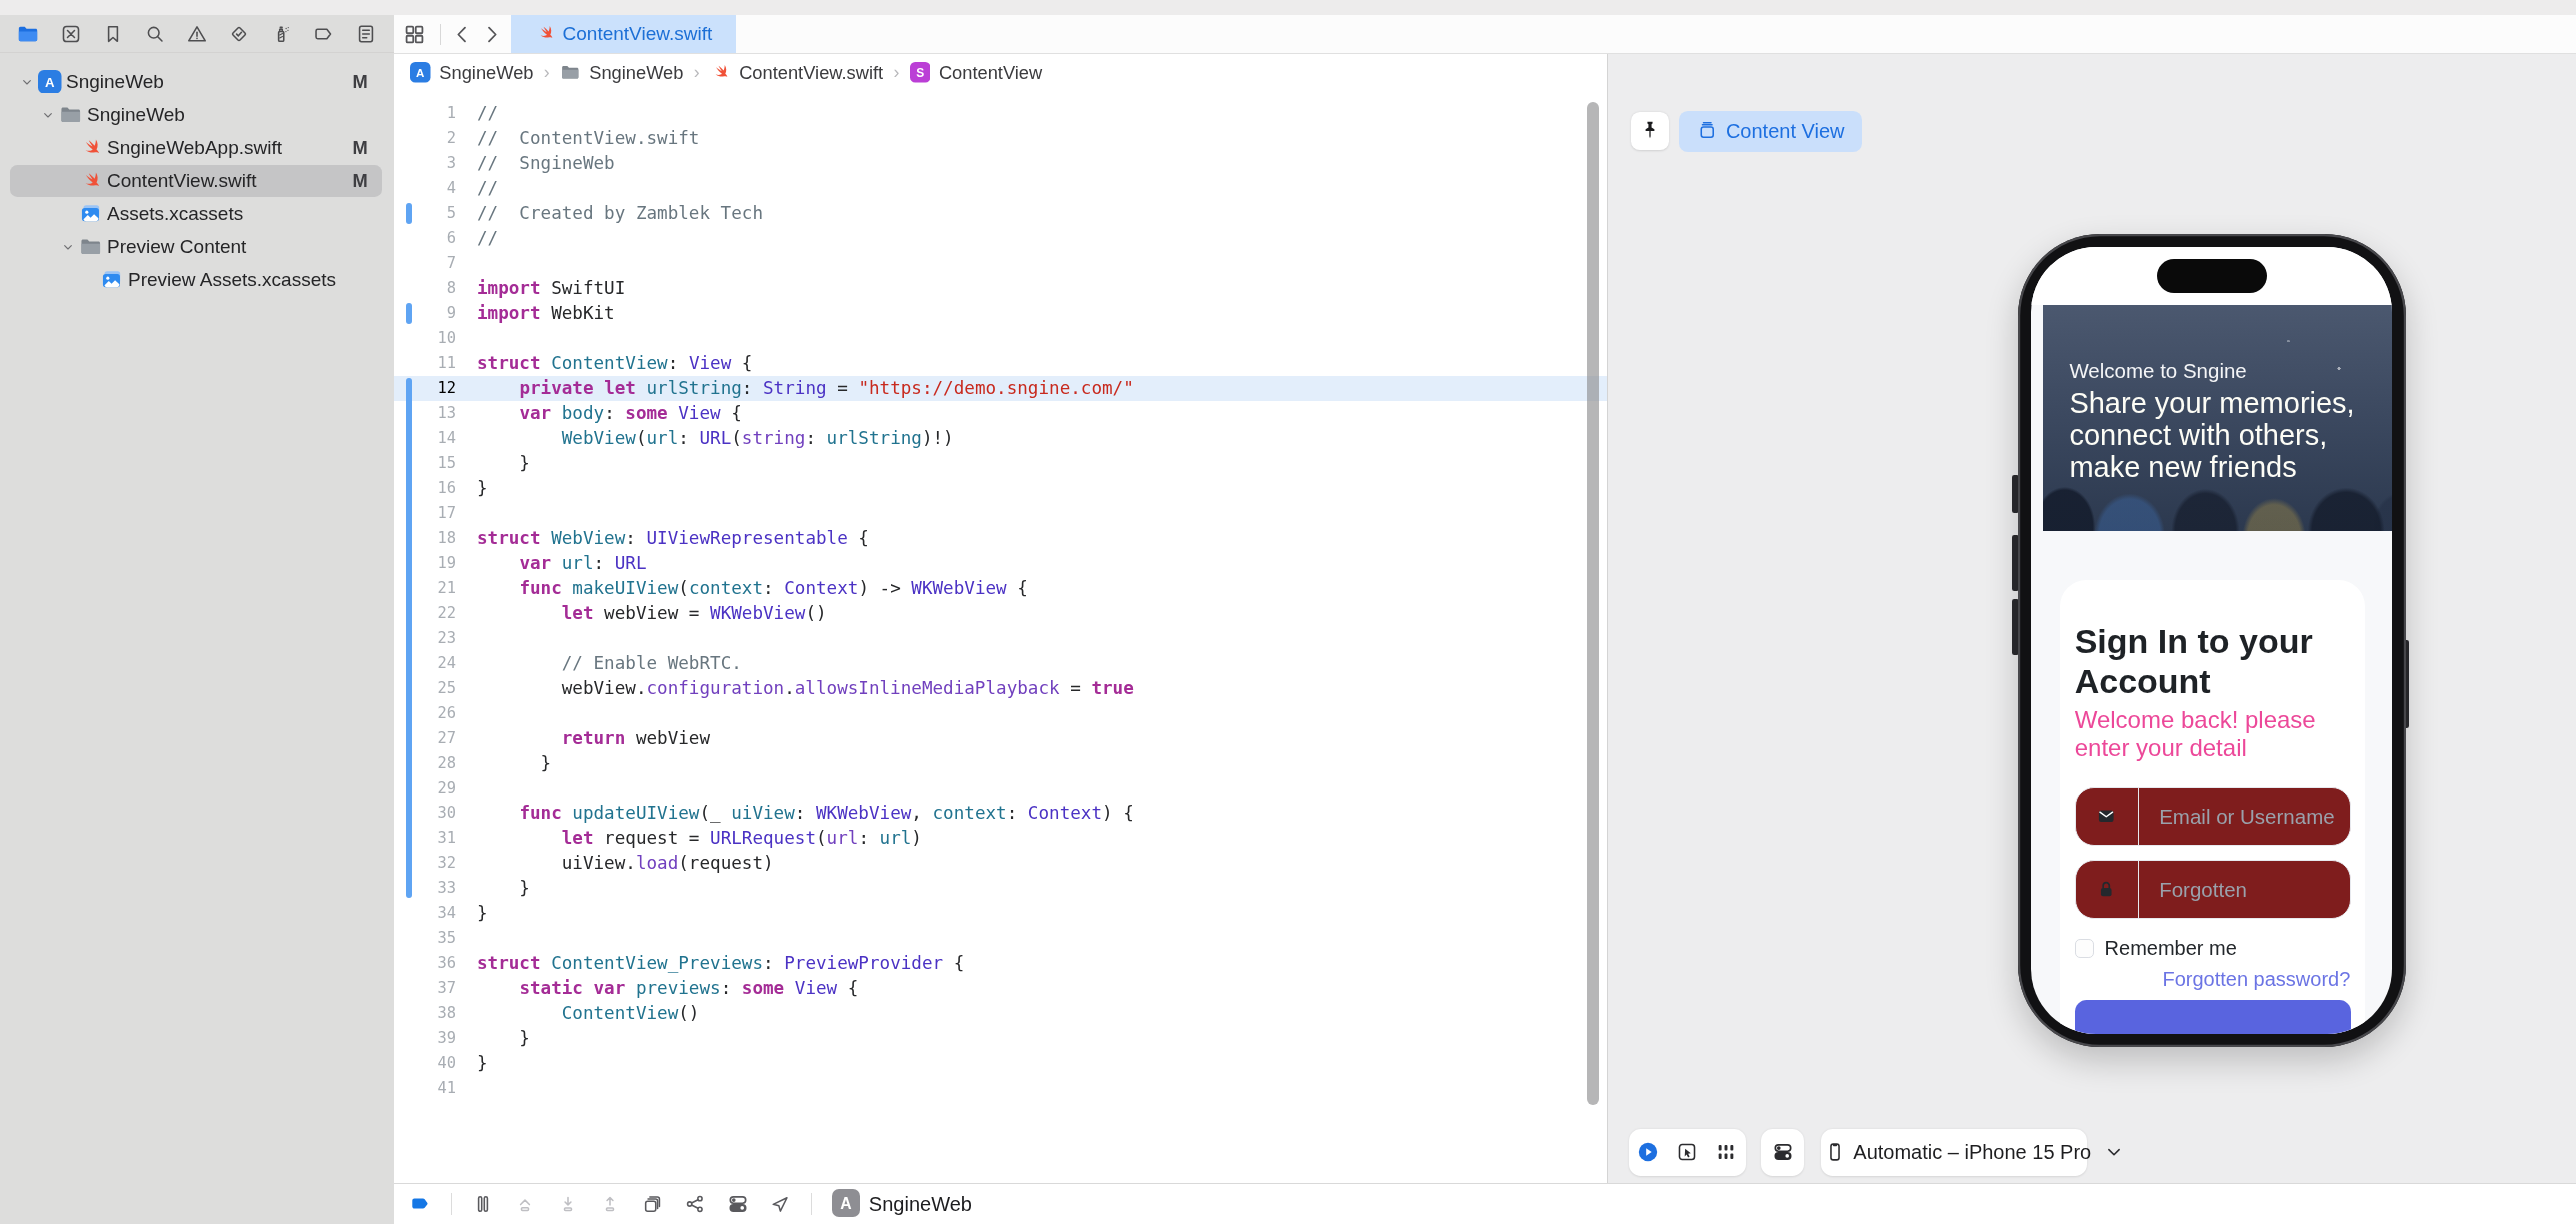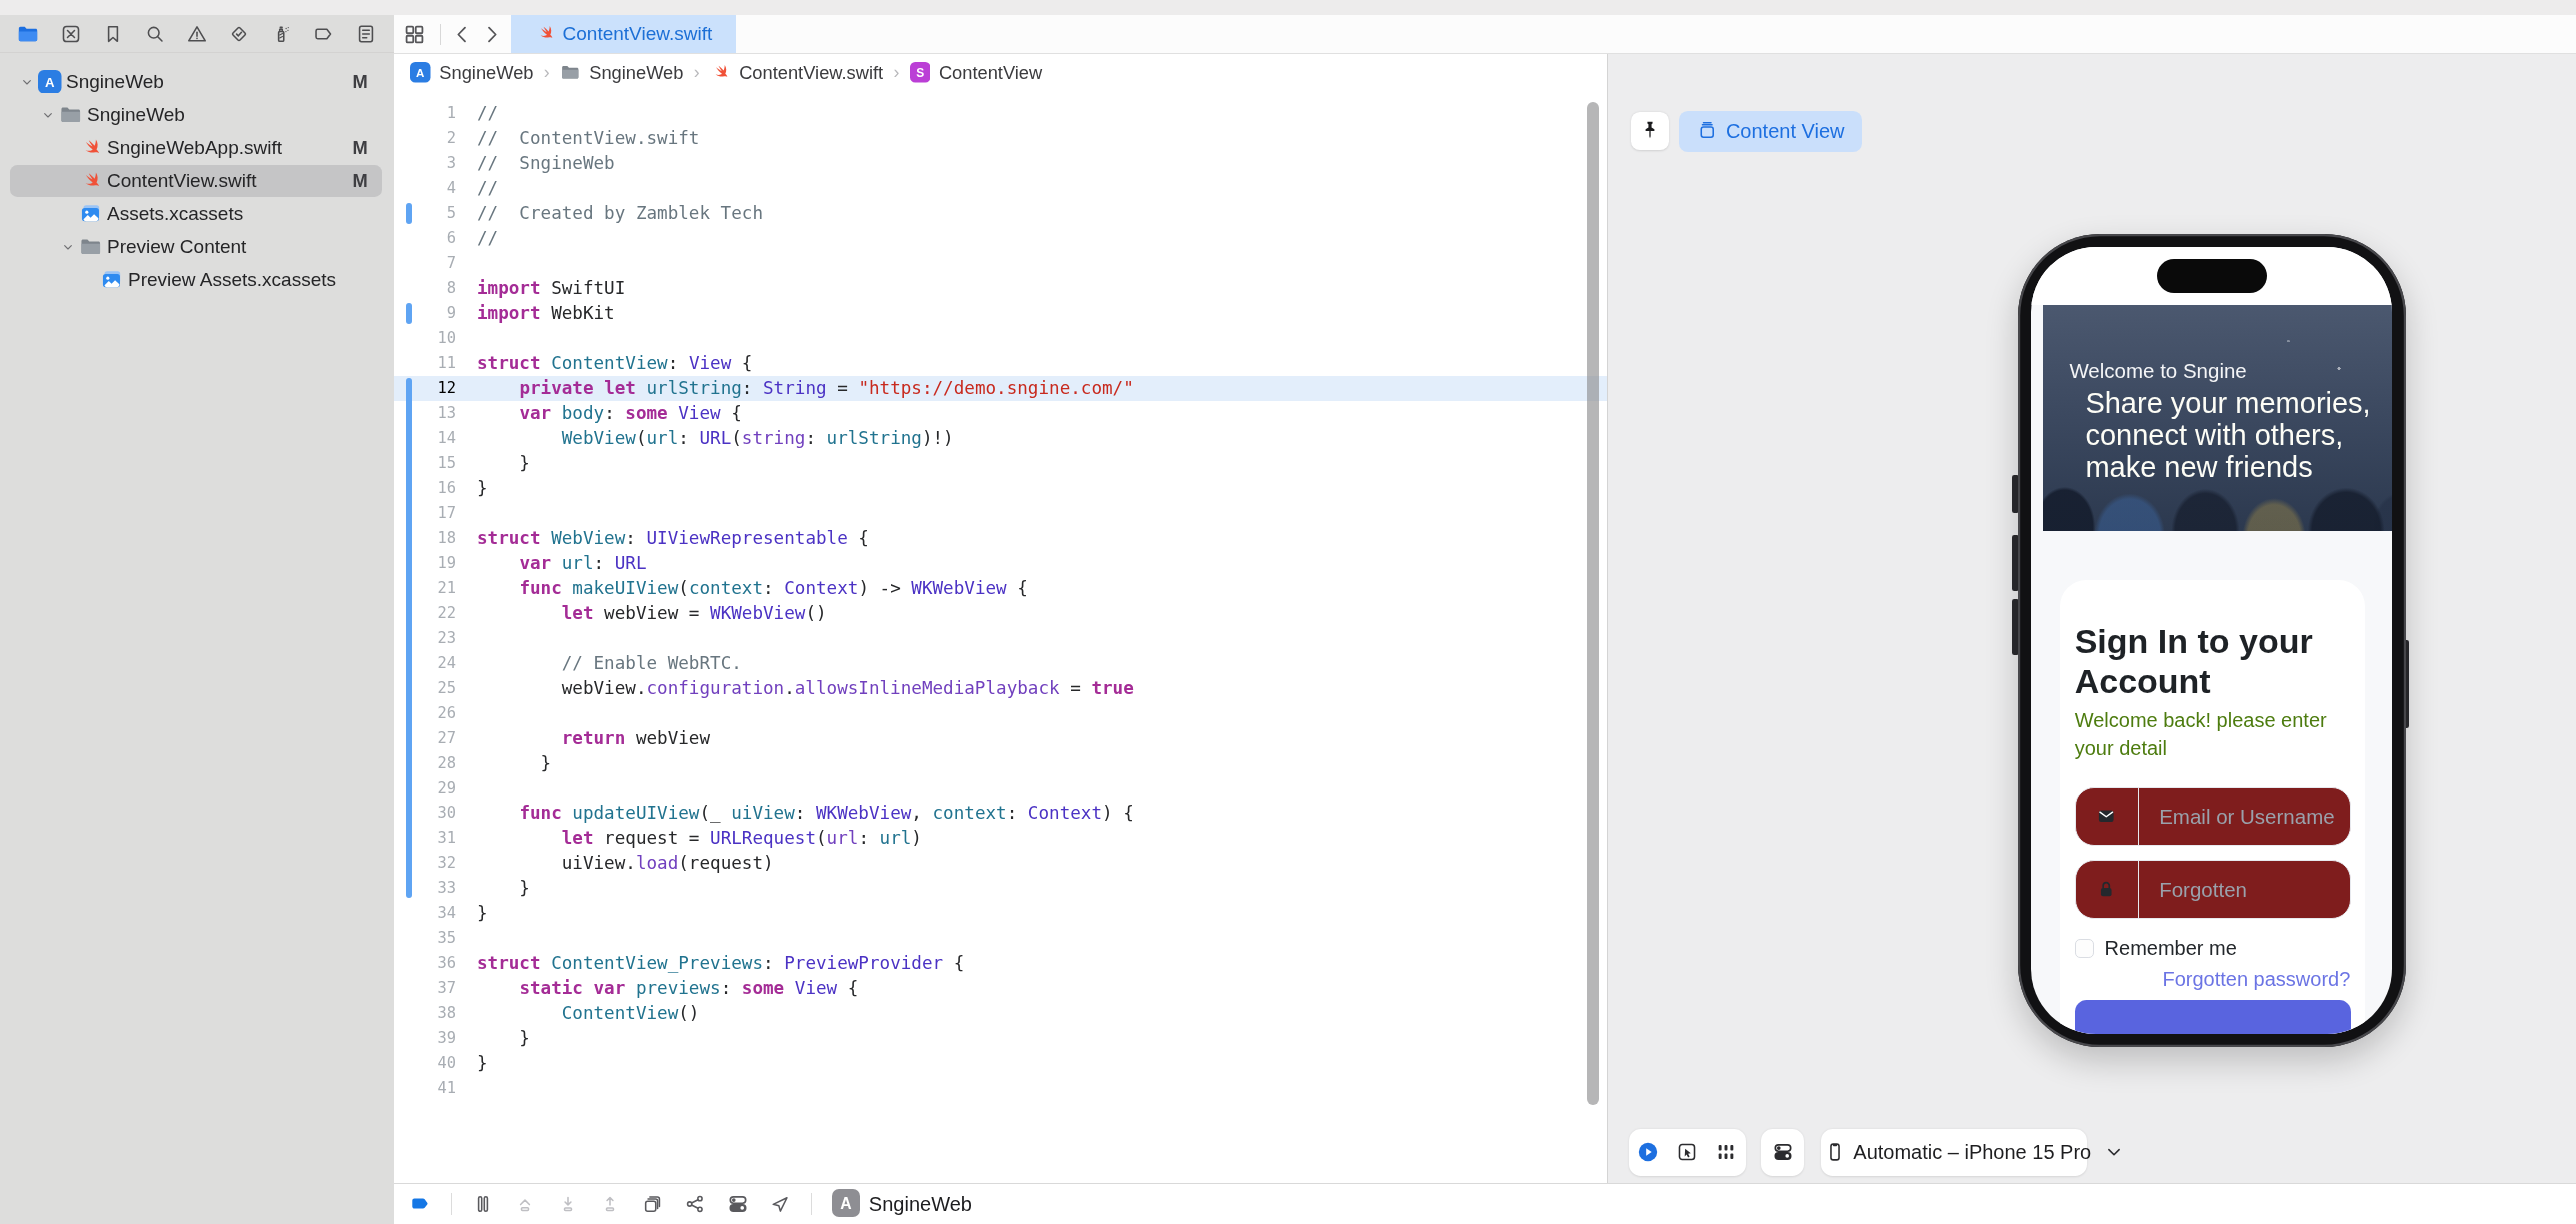--- a/index.html
+++ b/index.html
@@ -79,25 +79,25 @@
       radial-gradient(circle 3.7px at 82% 28%, rgba(255,255,255,.55) 40%, transparent 45%),
       radial-gradient(circle 2.9px at 68% 16%, rgba(255,255,255,.35) 40%, transparent 45%),
       radial-gradient(ellipse 51px 66px at 6% 98%, rgba(20,28,44,.85) 55%, transparent 60%),
       radial-gradient(ellipse 59px 70px at 24% 102%, rgba(58,96,150,.55) 52%, transparent 60%),
       radial-gradient(ellipse 55px 68px at 45% 100%, rgba(24,32,48,.8) 55%, transparent 62%),
       radial-gradient(ellipse 53px 66px at 64% 103%, rgba(190,160,70,.35) 50%, transparent 60%),
       radial-gradient(ellipse 62px 70px at 84% 100%, rgba(22,30,46,.85) 55%, transparent 62%),
       radial-gradient(ellipse 44px 55px at 99% 98%, rgba(40,52,74,.9) 55%, transparent 62%);
   }
   #hero-kicker{position:absolute;left:26.4px;top:54px;color:#F4F5F7;font-size:20.5px;}
-  #hero-title{position:absolute;left:26.4px;top:82px;color:#FDFDF6;font-size:29px;line-height:32px;font-weight:500;margin-left:16px;}
+  #hero-title{position:absolute;left:26.4px;top:82px;color:#FDFDF6;font-size:29px;line-height:32px;font-weight:500;}
   #card{position:absolute;left:29px;top:333px;width:305px;height:484px;background:#FFFFFF;border-radius:26.4px;
     box-sizing:border-box;padding:0 14.7px;}
   #signin-h{position:absolute;left:14.7px;top:41px;font-size:34px;line-height:40px;font-weight:800;color:#1E2226;}
-  #signin-sub{position:absolute;left:14.7px;top:126px;width:264px;font-size:20px;line-height:28px;color:#4d7c0f;}
+  #signin-sub{position:absolute;left:14.7px;top:126px;width:264px;font-size:24px;line-height:28px;color:#ec4899;}
   .inp{position:absolute;left:14.7px;width:276px;height:59px;border:1.5px solid #E7E9EE;border-radius:19px;
     box-sizing:border-box;background:#7f1d1d;display:flex;align-items:center;}
   .inp .izone{width:62px;height:100%;display:flex;align-items:center;justify-content:center;
     border-right:1.5px solid #E7E9EE;color:#24282D;}
   .inp .izone svg{width:20.5px;height:20.5px;}
   .inp .ph{margin-left:20.5px;color:#9AA1AB;font-size:20.5px;}
   #inp-email{top:207px;} #inp-pass{top:280px;}
   #remember{position:absolute;left:14.7px;top:357px;display:flex;align-items:center;gap:10.3px;}
   #remember .cbox{width:17.6px;height:17.6px;border:1.5px solid #DADDE3;border-radius:5.1px;background:#FDFDFD;}
   #remember .rlabel{font-size:20px;color:#23272B;}

